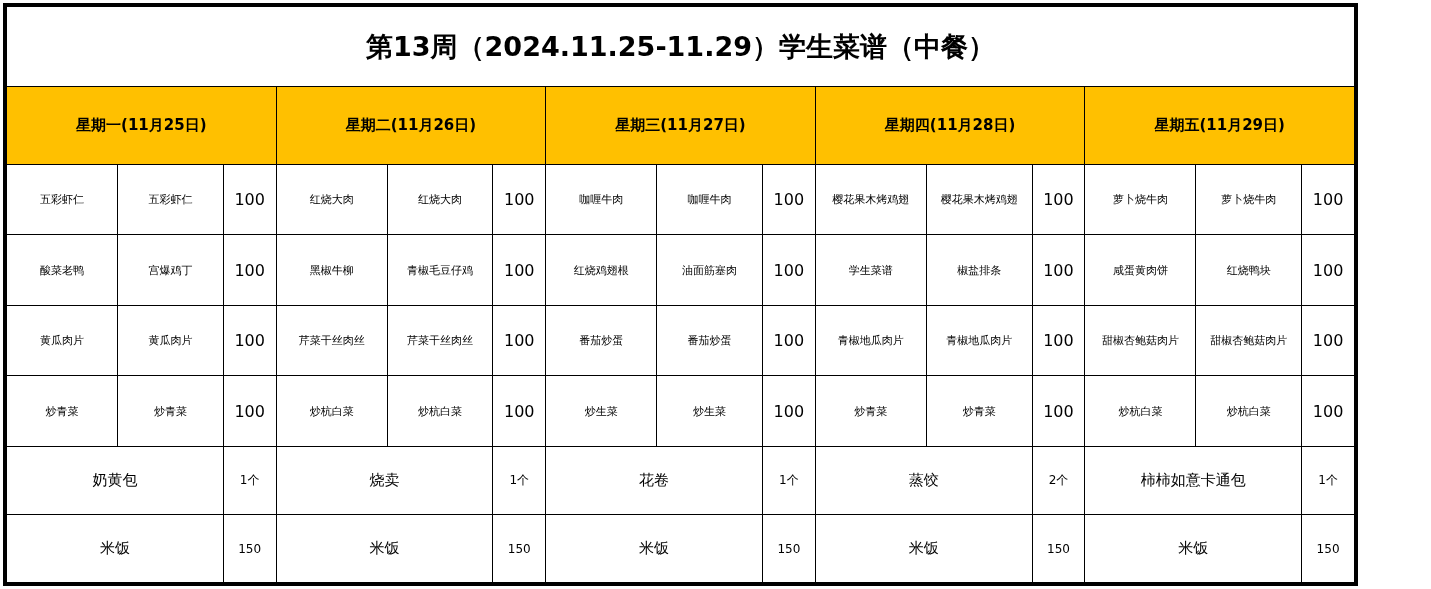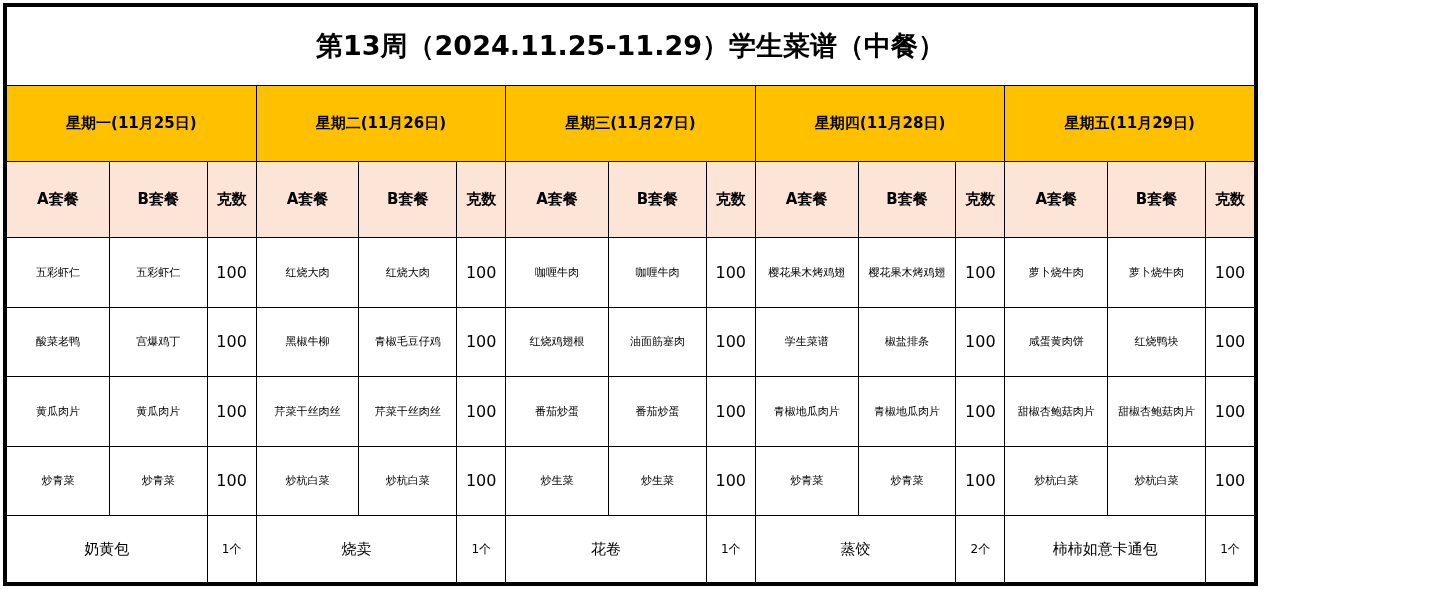--- a/index.html
+++ b/index.html
@@ -9,21 +9,21 @@
     --title-text:#000000;
   }
   html,body{margin:0;padding:0;background:#ffffff;}
   body{
     width:1431px;height:589px;overflow:hidden;
     font-family:"DejaVu Sans","Liberation Sans",sans-serif;
     color:#000;
   }
   .frame{
     margin:3px;
-    width:1255px;height:583px;
+    width:1355px;height:583px;
     box-sizing:border-box;
     border:3px solid var(--border);
   }
   table{
     width:100%;height:100%;
     border-collapse:collapse;
     table-layout:fixed;
   }
   td{
     border:1px solid var(--border);
@@ -85,37 +85,20 @@
     <tbody id="tbody">
         <tr>
           <td class="title-cell" colspan="15">第13周（2024.11.25-11.29）学生菜谱（中餐）</td>
         </tr>
         <tr>
           <td class="day-header" colspan="3">星期一(11月25日)</td>
           <td class="day-header" colspan="3">星期二(11月26日)</td>
           <td class="day-header" colspan="3">星期三(11月27日)</td>
           <td class="day-header" colspan="3">星期四(11月28日)</td>
           <td class="day-header" colspan="3">星期五(11月29日)</td>
-        </tr>
-        <tr>
-          <td class="subheader">A套餐</td>
-          <td class="subheader">B套餐</td>
-          <td class="subheader">克数</td>
-          <td class="subheader">A套餐</td>
-          <td class="subheader">B套餐</td>
-          <td class="subheader">克数</td>
-          <td class="subheader">A套餐</td>
-          <td class="subheader">B套餐</td>
-          <td class="subheader">克数</td>
-          <td class="subheader">A套餐</td>
-          <td class="subheader">B套餐</td>
-          <td class="subheader">克数</td>
-          <td class="subheader">A套餐</td>
-          <td class="subheader">B套餐</td>
-          <td class="subheader">克数</td>
         </tr>
         <tr>
           <td class="dish-cell">五彩虾仁</td>
           <td class="dish-cell">五彩虾仁</td>
           <td class="grams-cell">100</td>
           <td class="dish-cell">红烧大肉</td>
           <td class="dish-cell">红烧大肉</td>
           <td class="grams-cell">100</td>
           <td class="dish-cell">咖喱牛肉</td>
           <td class="dish-cell">咖喱牛肉</td>
@@ -183,15 +166,27 @@
           <td class="extra-qty-cell">1个</td>
           <td class="extra-item-cell" colspan="2">烧卖</td>
           <td class="extra-qty-cell">1个</td>
           <td class="extra-item-cell" colspan="2">花卷</td>
           <td class="extra-qty-cell">1个</td>
           <td class="extra-item-cell" colspan="2">蒸饺</td>
           <td class="extra-qty-cell">2个</td>
           <td class="extra-item-cell" colspan="2">柿柿如意卡通包</td>
           <td class="extra-qty-cell">1个</td>
         </tr>
+        <tr>
+          <td class="extra-item-cell" colspan="2">米饭</td>
+          <td class="extra-qty-cell">150</td>
+          <td class="extra-item-cell" colspan="2">米饭</td>
+          <td class="extra-qty-cell">150</td>
+          <td class="extra-item-cell" colspan="2">米饭</td>
+          <td class="extra-qty-cell">150</td>
+          <td class="extra-item-cell" colspan="2">米饭</td>
+          <td class="extra-qty-cell">150</td>
+          <td class="extra-item-cell" colspan="2">米饭</td>
+          <td class="extra-qty-cell">150</td>
+        </tr>
       </tbody>
   </table>
 </div>
 
 </body></html>

